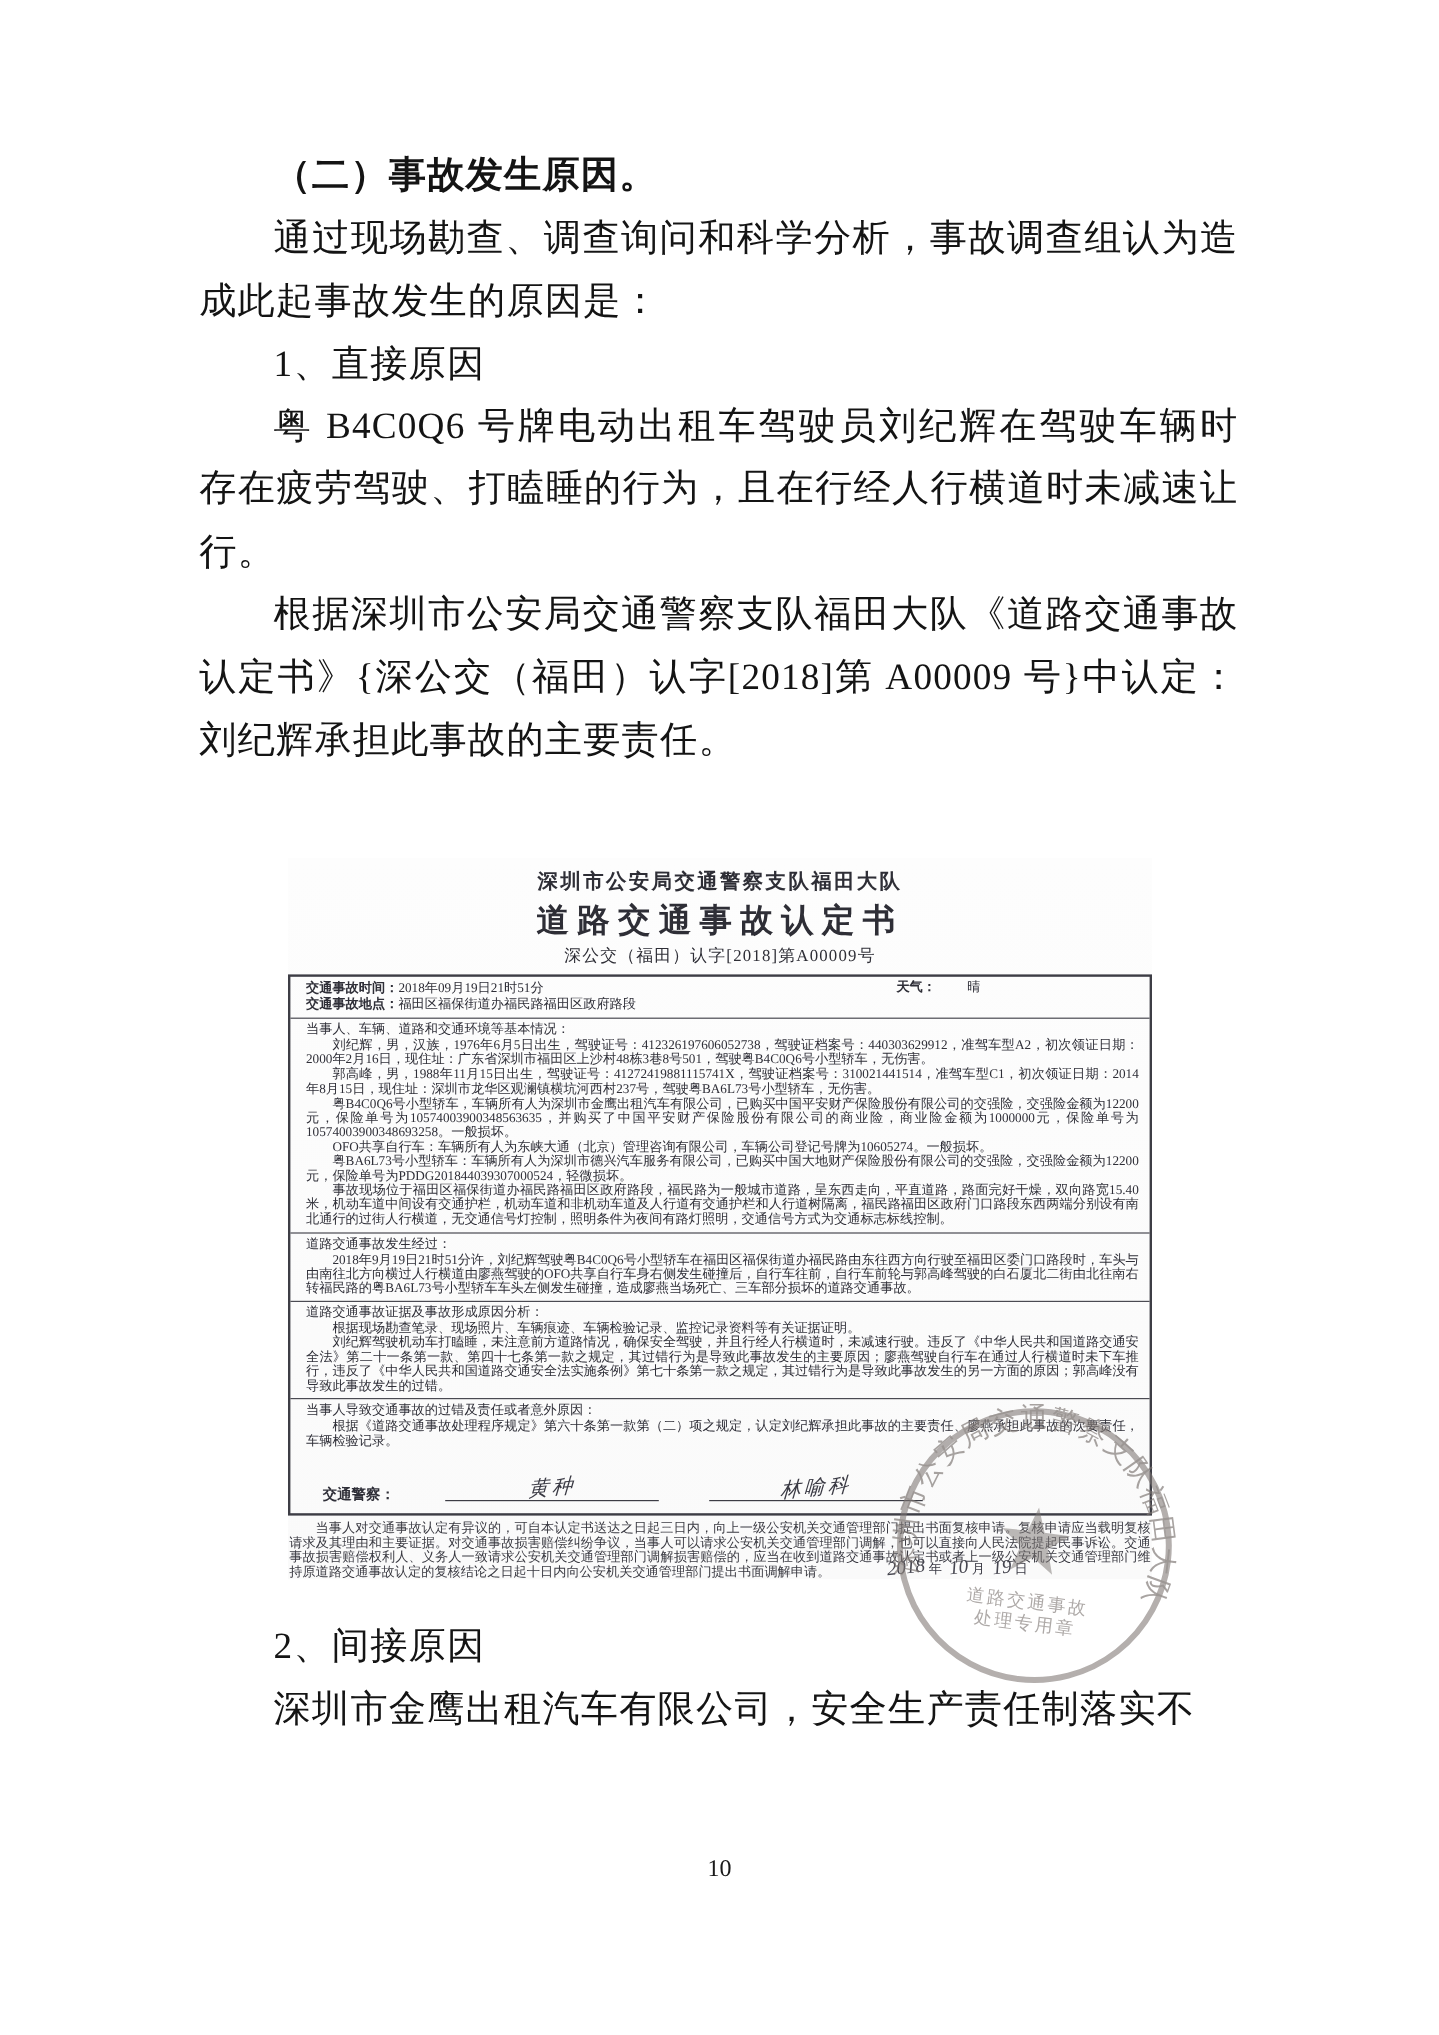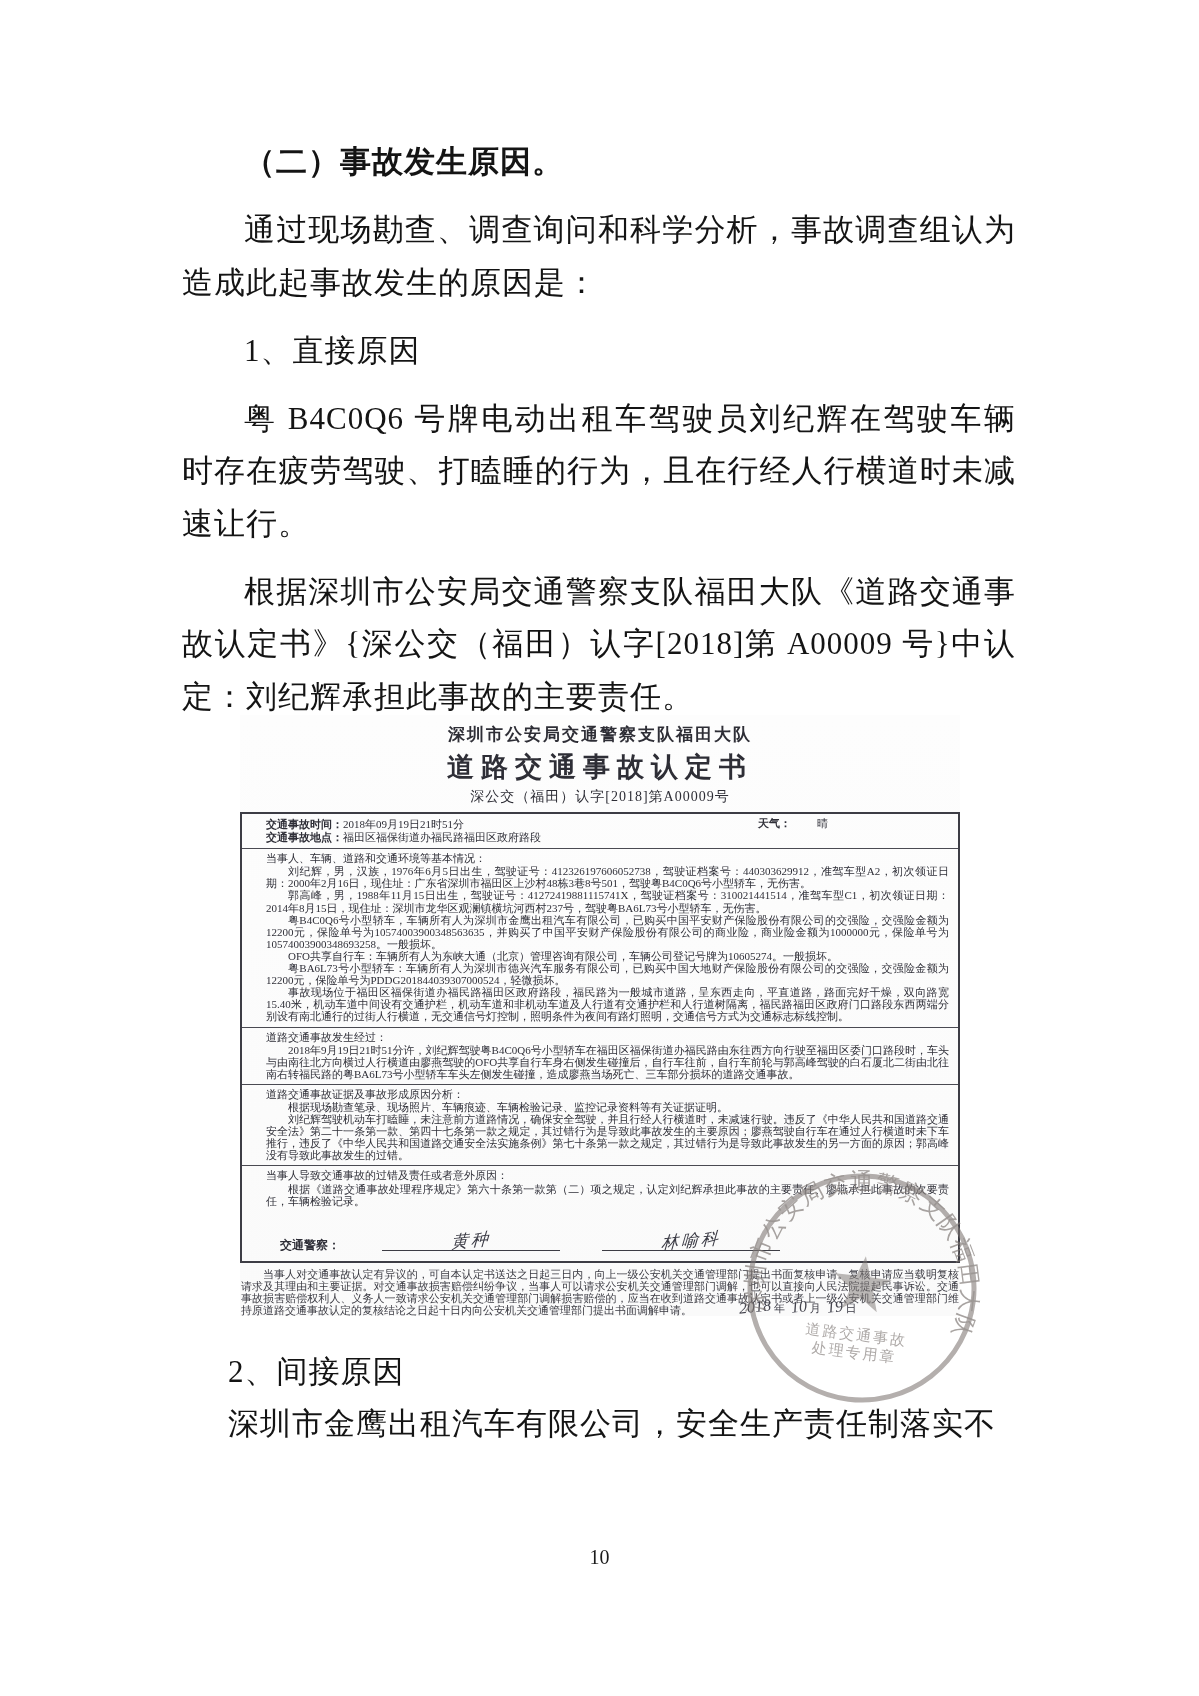--- a/index.html
+++ b/index.html
@@ -7,21 +7,21 @@
     position:relative;
     width:1199px;height:1696px;
     background:#ffffff;
     font-family:"Liberation Serif","DejaVu Serif",serif;
     color:#141414;
     overflow:hidden;
   }
   
   .main{position:absolute;left:166px;top:120px;width:866px;}
   .main p{
-    margin:16px;
+    margin:0;
     font-size:31px;
     line-height:52.3px;
     letter-spacing:1px;
     text-align:justify;
     text-align-last:left;
     text-indent:2em;
   }
   .main p.hd{font-weight:bold;}
   .after{position:absolute;left:166px;top:1346px;width:866px;}
   .after p{
@@ -38,21 +38,21 @@
   .scan-agency{text-align:center;font-size:17px;font-weight:bold;letter-spacing:2px;margin-top:8px;}
   .scan-title{text-align:center;font-size:27px;font-weight:bold;letter-spacing:7px;margin-top:3px;}
   .scan-docno{text-align:center;font-size:14px;letter-spacing:1px;margin-top:3px;}
   .scan-table{
     margin-top:6px;
     border:2px solid #3d3d45;
     font-size:11px;
     line-height:12.1px;
     color:#2f2f38;
   }
-  .trow{border-top:1.5px solid #4a4a52;padding:3px 9px 4px 24px;}
+  .trow{border-top:1.5px solid #4a4a52;padding:3px 9px 4px 13px;}
   .trow:first-child{border-top:none;}
   .lab{font-weight:bold;}
   .sechd{font-weight:normal;margin:0 0 1px 0;}
   .scan-table p{margin:0;text-indent:2em;text-align:justify;text-align-last:left;}
   .r1line{position:relative;margin:1px 0;}
   .weather{position:absolute;left:492px;top:0;font-family:Liberation Mono, monospace;}
   .weather .wval{margin-left:26px;}
   
   .sig-row{display:flex;align-items:flex-end;margin-top:18px;margin-bottom:6px;height:26px;}
   .sig-label{font-weight:bold;font-size:12px;margin-left:14px;}

